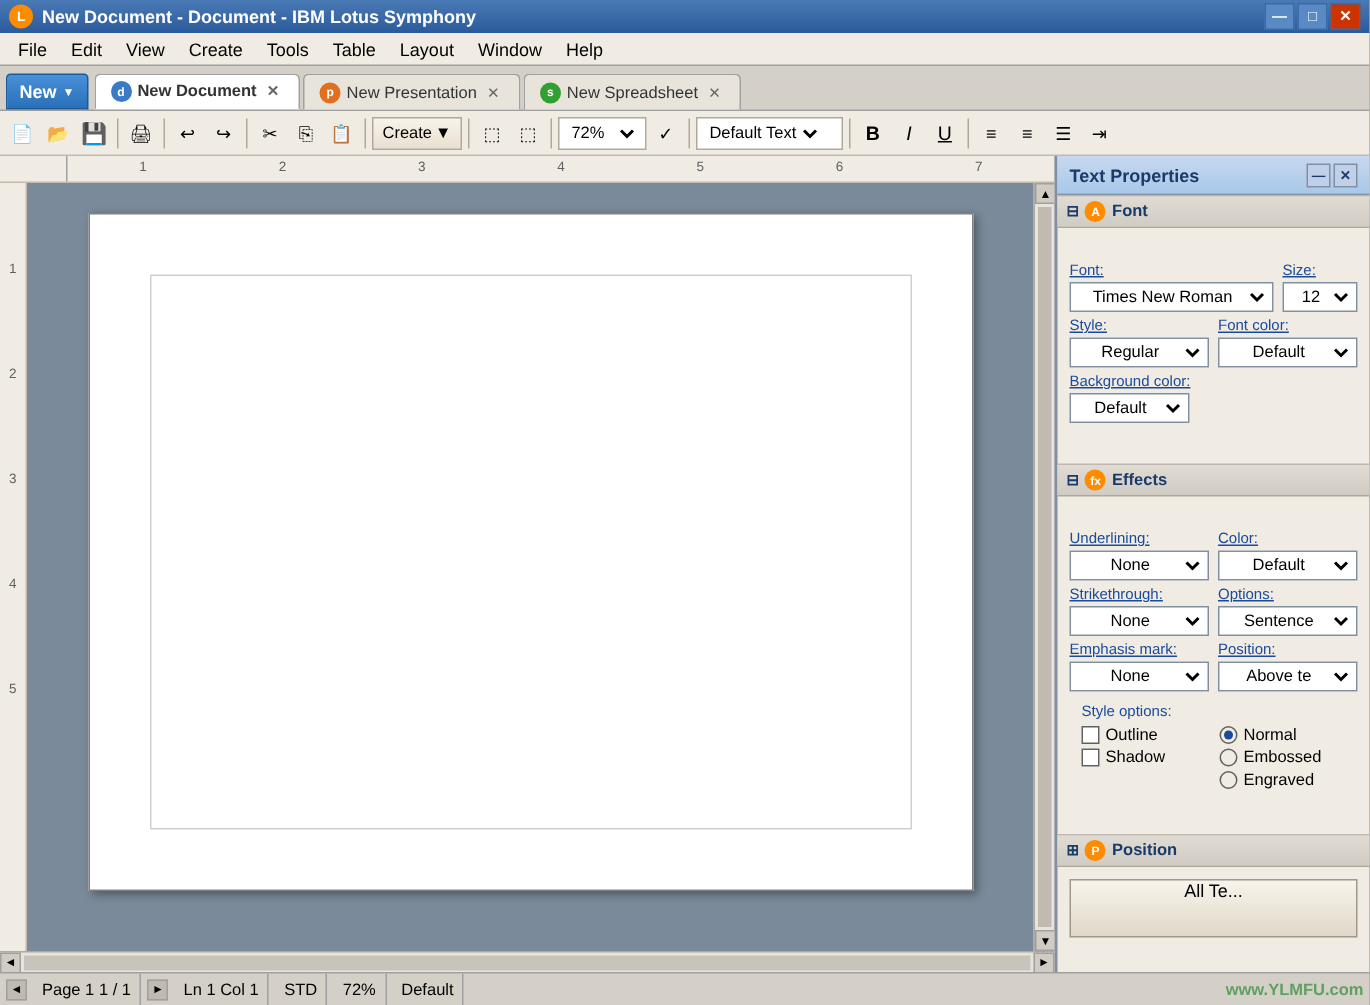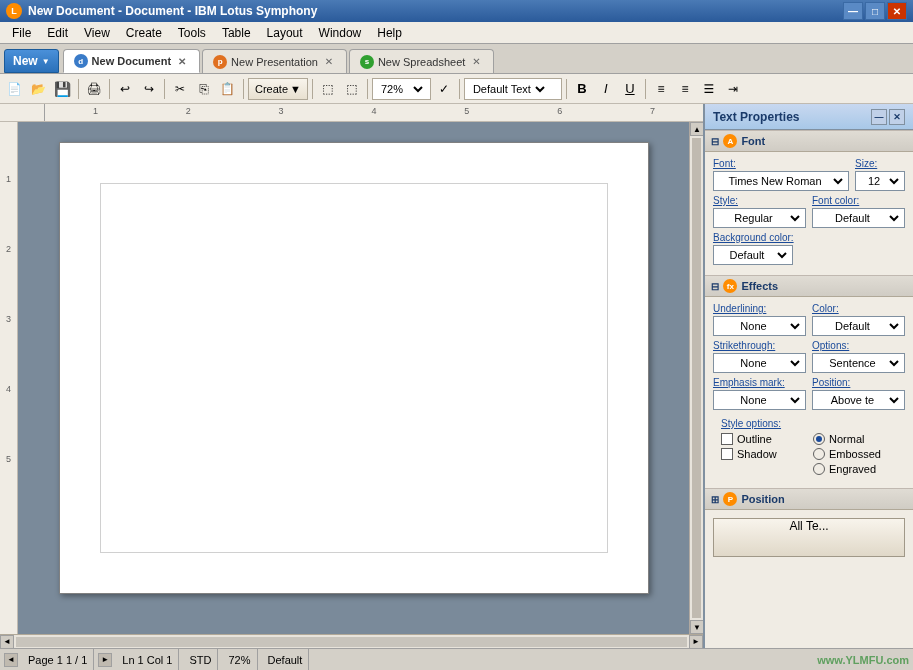--- a/index.html
+++ b/index.html
@@ -272,21 +272,21 @@
       font-weight: bold;
       color: #1a3a6a;
       gap: 4px;
     }
     .section-icon {
       width: 14px; height: 14px; background: #ff8c00; border-radius: 50%;
       display: flex; align-items: center; justify-content: center;
       font-size: 8px; color: white; font-weight: bold;
     }
 
-    .section-content { padding: 6px 8px; }
+    .section-content { padding: 23px 8px; }
 
     .prop-row { margin-bottom: 4px; }
     .prop-label { color: #1a4a9a; font-size: 10px; margin-bottom: 2px; text-decoration: underline; }
     .prop-row-inline { display: flex; gap: 6px; margin-bottom: 4px; }
     .prop-col { flex: 1; }
 
     .prop-select {
       width: 100%;
       height: 20px;
       border: 1px solid #8090a0;
@@ -295,21 +295,21 @@
       padding: 0 2px;
       display: flex; align-items: center; justify-content: space-between;
       cursor: pointer;
     }
     .prop-select select {
       width: 100%; border: none; outline: none;
       background: transparent; font-size: 11px; text-align: center;
     }
 
     .style-options { padding: 4px 8px; }
-    .style-options-label { color: #1a4a9a; font-size: 10px; margin-bottom: 4px; text-decoration: underline; }
+    .style-options-label { color: #1a4a9a; font-size: 10px; margin-bottom: 4px; }
     .radio-row { display: flex; align-items: center; gap: 4px; margin-bottom: 3px; }
     .radio-btn {
       width: 12px; height: 12px; border-radius: 50%;
       border: 1px solid #606060;
       display: flex; align-items: center; justify-content: center;
     }
     .radio-btn.checked::after {
       content: '';
       width: 6px; height: 6px;
       border-radius: 50%; background: #1a4a9a;

